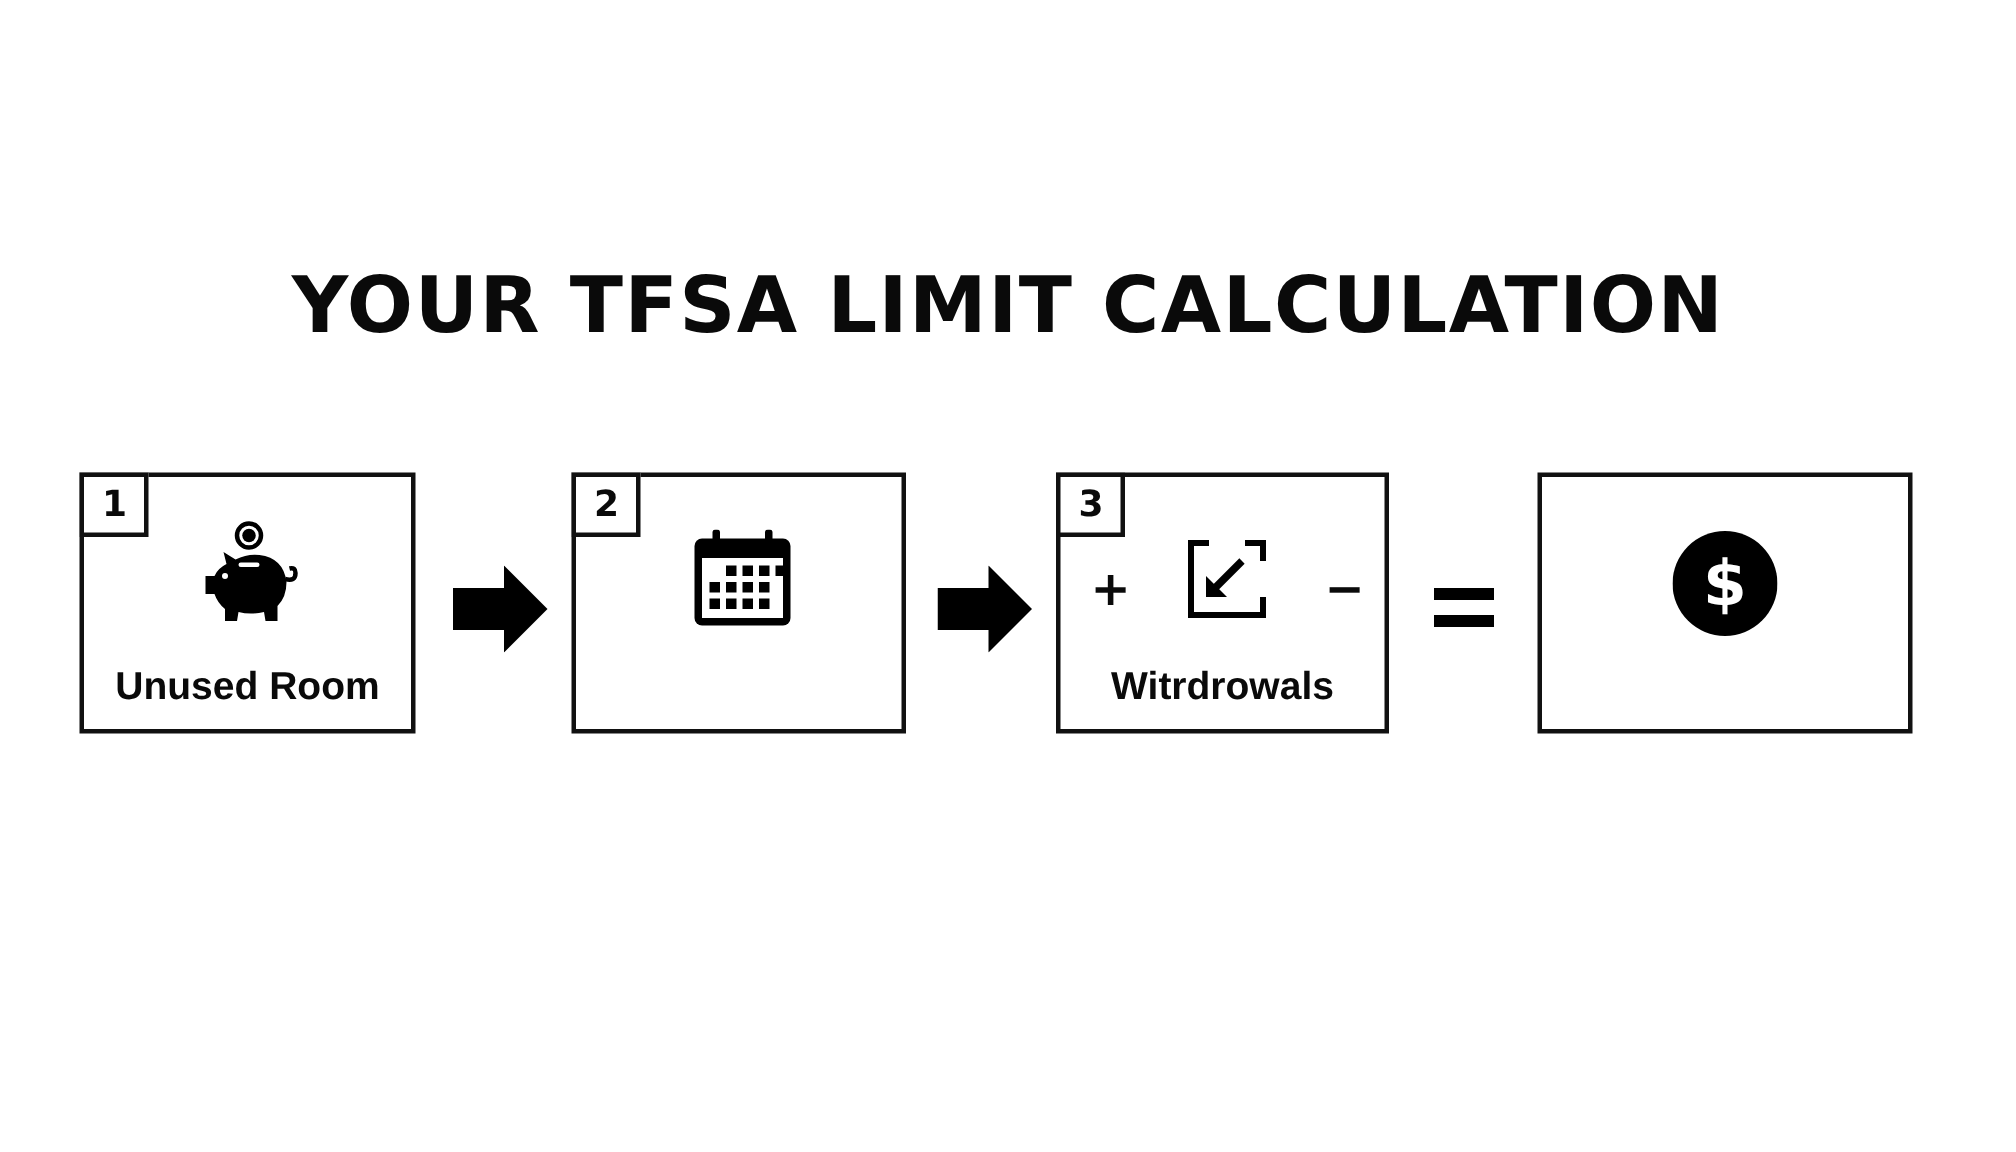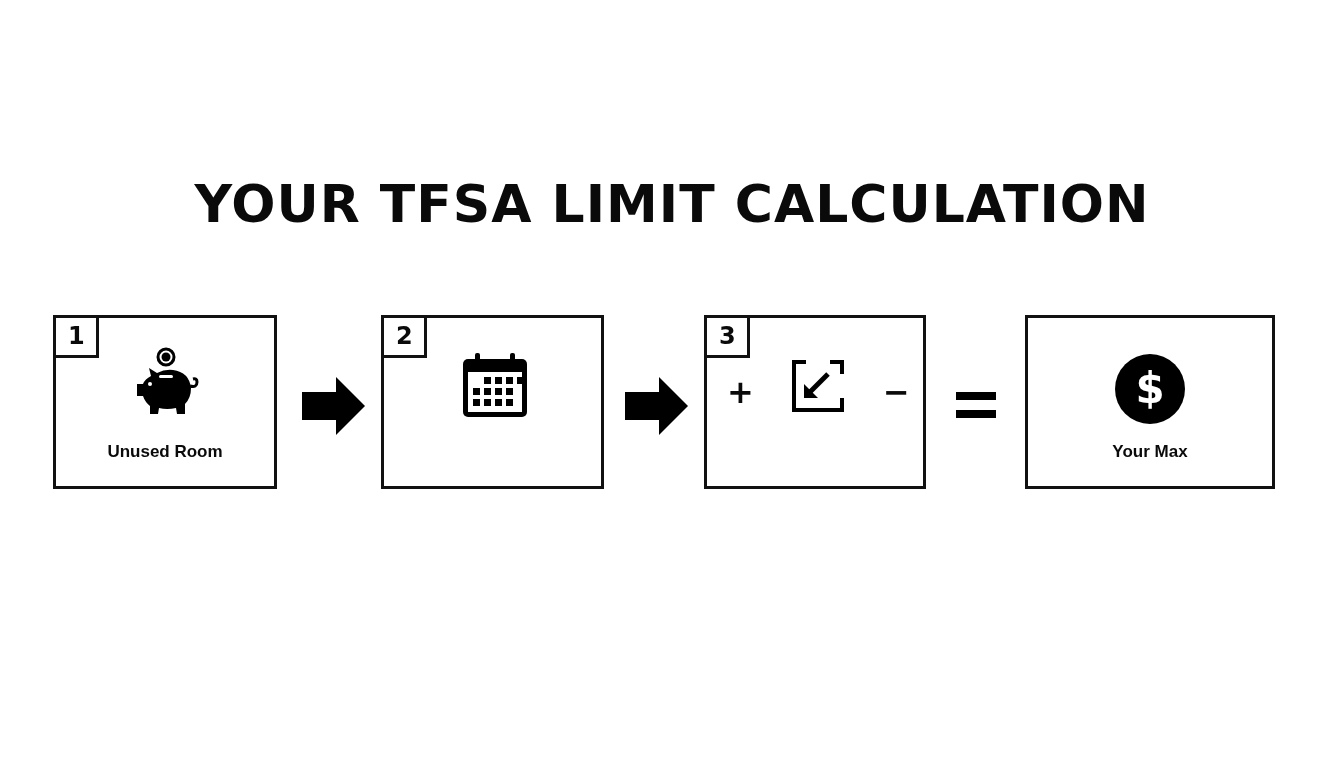--- a/index.html
+++ b/index.html
@@ -16,21 +16,21 @@
       position: absolute; top: 315px; height: 174px; border: 3px solid #111;
       background: #fff; box-sizing: border-box;
     }
     .badge {
       position: absolute; left: -3px; top: -3px; width: 46px; height: 43px;
       border: 3px solid #111; box-sizing: border-box; background: #fff;
       font-weight: 700; font-size: 24px; line-height: 37px; text-align: left; padding-left: 12px;
     }
     .label {
       position: absolute; left: 0; right: 0; top: 124px; text-align: center;
-      font-size: 17px; font-weight: 700; font-family: "Liberation Sans", sans-serif;
+      font-size: 26px; font-weight: 700; font-family: "Liberation Sans", sans-serif;
     }
     .icon { position: absolute; }
     .arrow { position: absolute; top: 377px; }
     .equals { position: absolute; left: 956px; top: 392px; width: 40px; height: 26px; }
     .equals div { position: absolute; left: 0; width: 40px; height: 8px; background: #000; }
   </style>
 </head>
 <body>
 
 <div class="title">YOUR TFSA LIMIT CALCULATION</div>
@@ -83,26 +83,26 @@
 <div class="box" style="left:704px;width:222px;">
   <div class="badge">3</div>
   <div class="icon" style="left:20px;top:58px;font-size:32px;font-weight:700;line-height:32px;">+</div>
   <svg class="icon" style="left:85px;top:42px;" width="52" height="52" viewBox="0 0 52 52">
     <path d="M2 14 L2 2 L14 2 M38 2 L50 2 L50 14 M50 38 L50 50 L2 50 L2 38" fill="none" stroke="#000" stroke-width="4"></path>
     <path d="M2 14 L2 50" fill="none" stroke="#000" stroke-width="4"></path>
     <line x1="36" y1="14" x2="17" y2="33" stroke="#000" stroke-width="5"></line>
     <polygon points="12,24 12,38 26,38" fill="#000"></polygon>
   </svg>
   <div class="icon" style="left:176px;top:58px;font-size:32px;font-weight:700;line-height:32px;">−</div>
+  <div class="label">Witrdrowals</div>
 </div>
 
 <div class="equals">
   <div style="top:0;"></div>
   <div style="top:18px;"></div>
 </div>
 
 <div class="box" style="left:1025px;width:250px;">
   <svg class="icon" style="left:87px;top:36px;" width="70" height="70" viewBox="0 0 70 70">
     <circle cx="35" cy="35" r="35" fill="#000"></circle>
     <text x="35" y="49" text-anchor="middle" font-size="42" font-weight="700" fill="#fff" font-family="DejaVu Sans, sans-serif">$</text>
   </svg>
-  <div class="label">Your Max</div>
 </div>
 
 </body></html>

